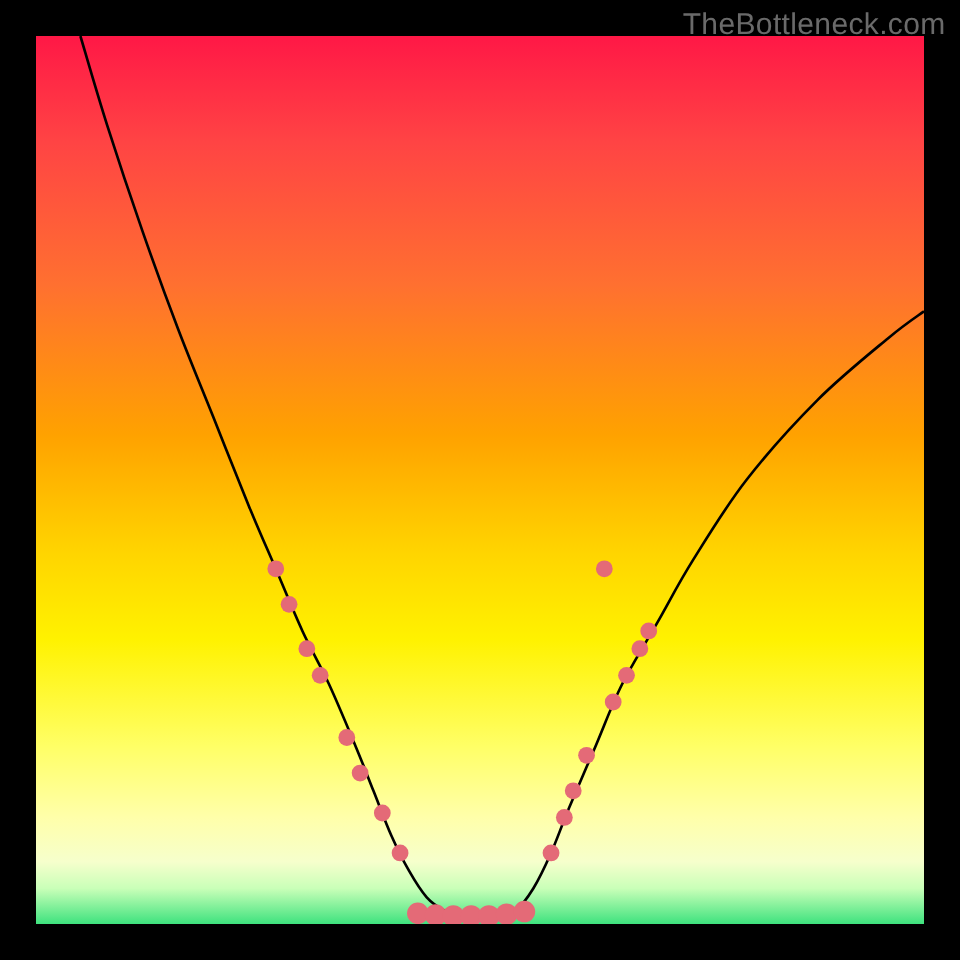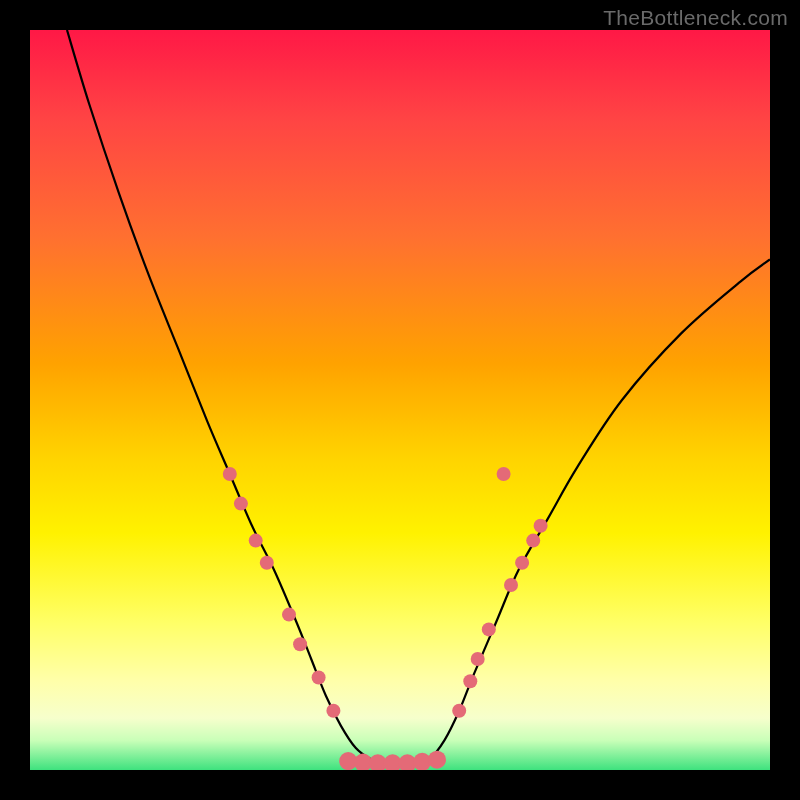--- a/index.html
+++ b/index.html
@@ -35,21 +35,21 @@
       #ffffaa 88%,
       #f6ffcc 93%,
       #c9ffb8 96%,
       #3ee27e 100%);
   }
   .watermark {
     position: absolute;
     top: 6px;
     right: 12px;
     color: #6a6a6a;
-    font-size: 21px;
+    font-size: 25px;
     letter-spacing: 0.3px;
     font-weight: 500;
     user-select: none;
     margin-left: 29px;
   }
   svg.overlay {
     position: absolute;
     left: 0;
     top: 0;
     width: 740px;

